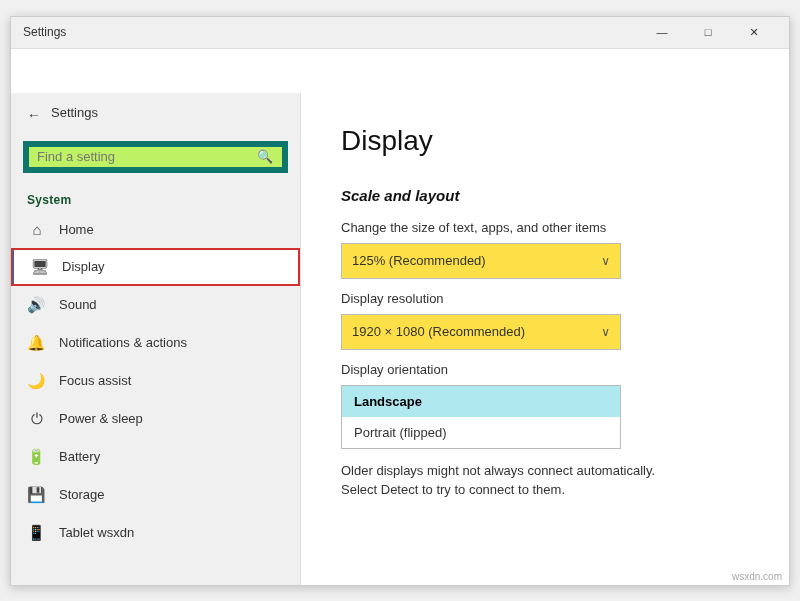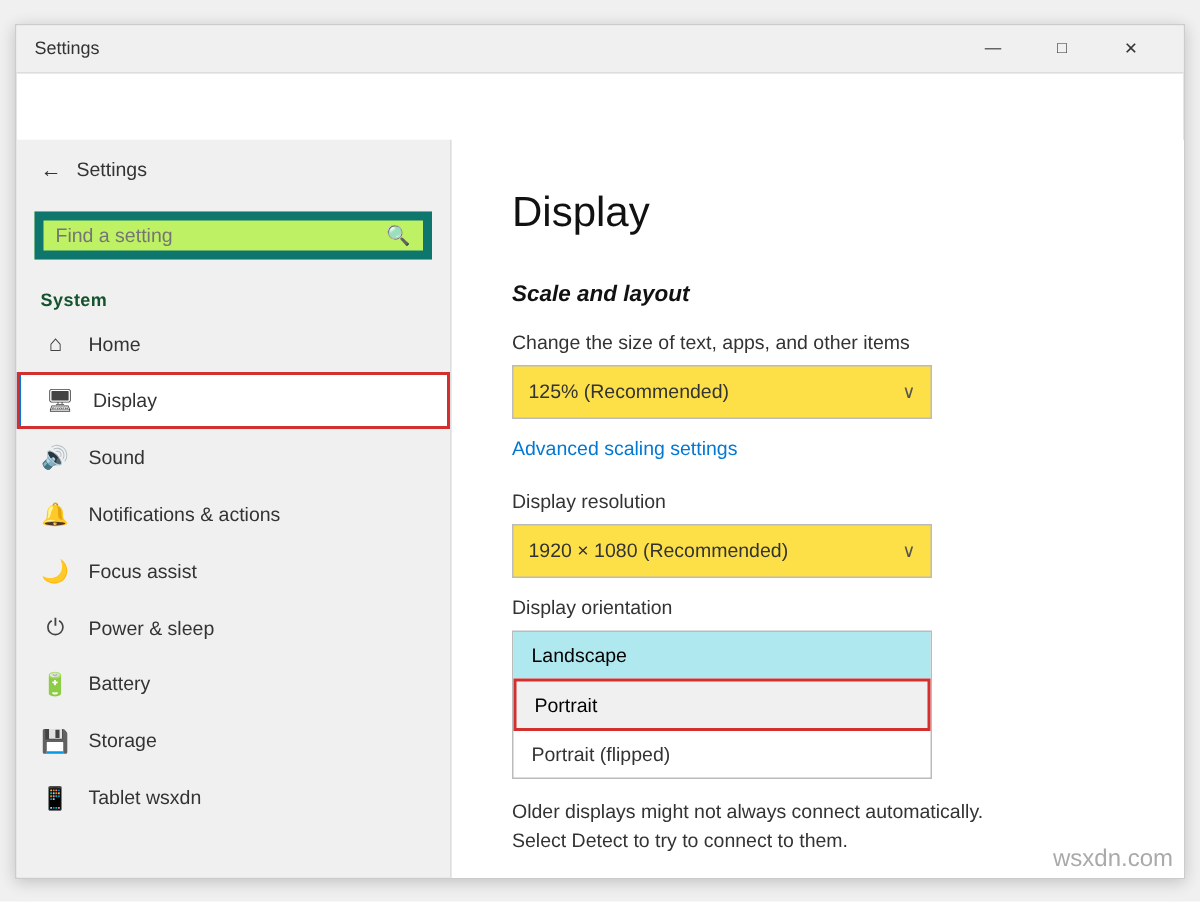--- a/index.html
+++ b/index.html
@@ -191,38 +191,39 @@
     }
     .dropdown-option {
       padding: 8px 12px;
       font-size: 13px;
       color: #333;
       cursor: pointer;
     }
     .dropdown-option.selected-blue {
       background: #b0e8f0;
       color: #000;
+      font-weight: bold;
     }
     .dropdown-option.selected-outlined {
       background: #f0f0f0;
       border: 2px solid #d32f2f;
       color: #000;
     }
     .info-text {
       font-size: 13px;
       color: #333;
       margin-top: 12px;
       max-width: 340px;
       line-height: 1.5;
     }
     .watermark {
       position: absolute;
       bottom: 4px;
       right: 8px;
-      font-size: 16px;
+      font-size: 10px;
       color: #aaa;
     }
     .window-wrapper {
       position: relative;
     }
   </style>
 </head>
 <body>
 
 <div class="window-wrapper">
@@ -294,33 +295,31 @@
       <h1 class="page-title">Display</h1>
 
       <div class="section-title">Scale and layout</div>
 
       <div class="setting-label">Change the size of text, apps, and other items</div>
       <div class="dropdown">
         <span class="dropdown-text">125% (Recommended)</span>
         <span class="dropdown-arrow">∨</span>
       </div>
 
-      <a class="link-text">Advanced scaling settings</a>
 
       <div class="setting-label">Display resolution</div>
       <div class="dropdown">
         <span class="dropdown-text">1920 × 1080 (Recommended)</span>
         <span class="dropdown-arrow">∨</span>
       </div>
 
       <div class="setting-label">Display orientation</div>
 
       <div class="dropdown-open">
         <div class="dropdown-option selected-blue">Landscape</div>
-        <div class="dropdown-option selected-outlined">Portrait</div>
         <div class="dropdown-option">Portrait (flipped)</div>
       </div>
 
       <p class="info-text">Older displays might not always connect automatically. Select Detect to try to connect to them.</p>
     </div>
   </div>
 </div>
 <span class="watermark">wsxdn.com</span>
 </div>
 

